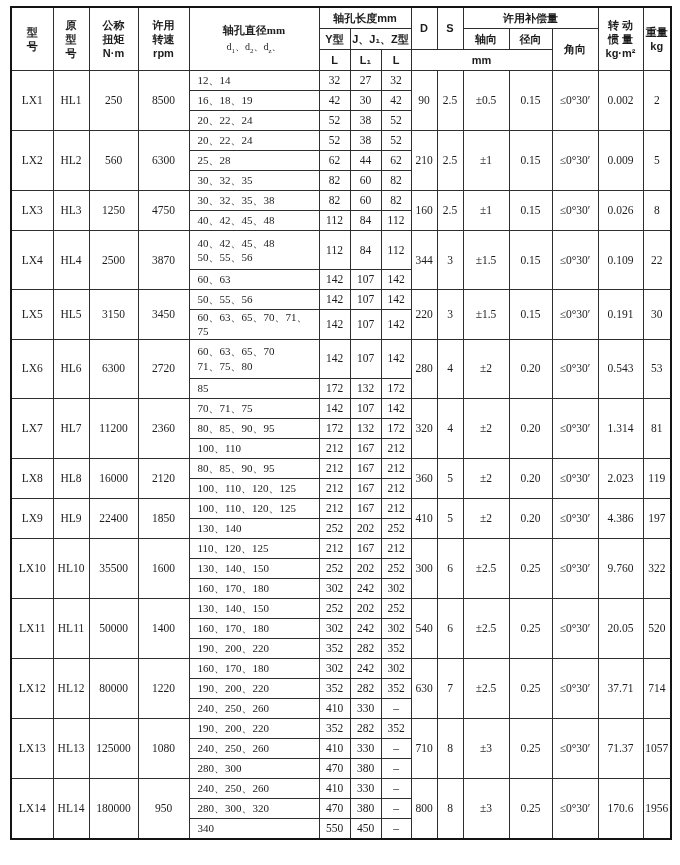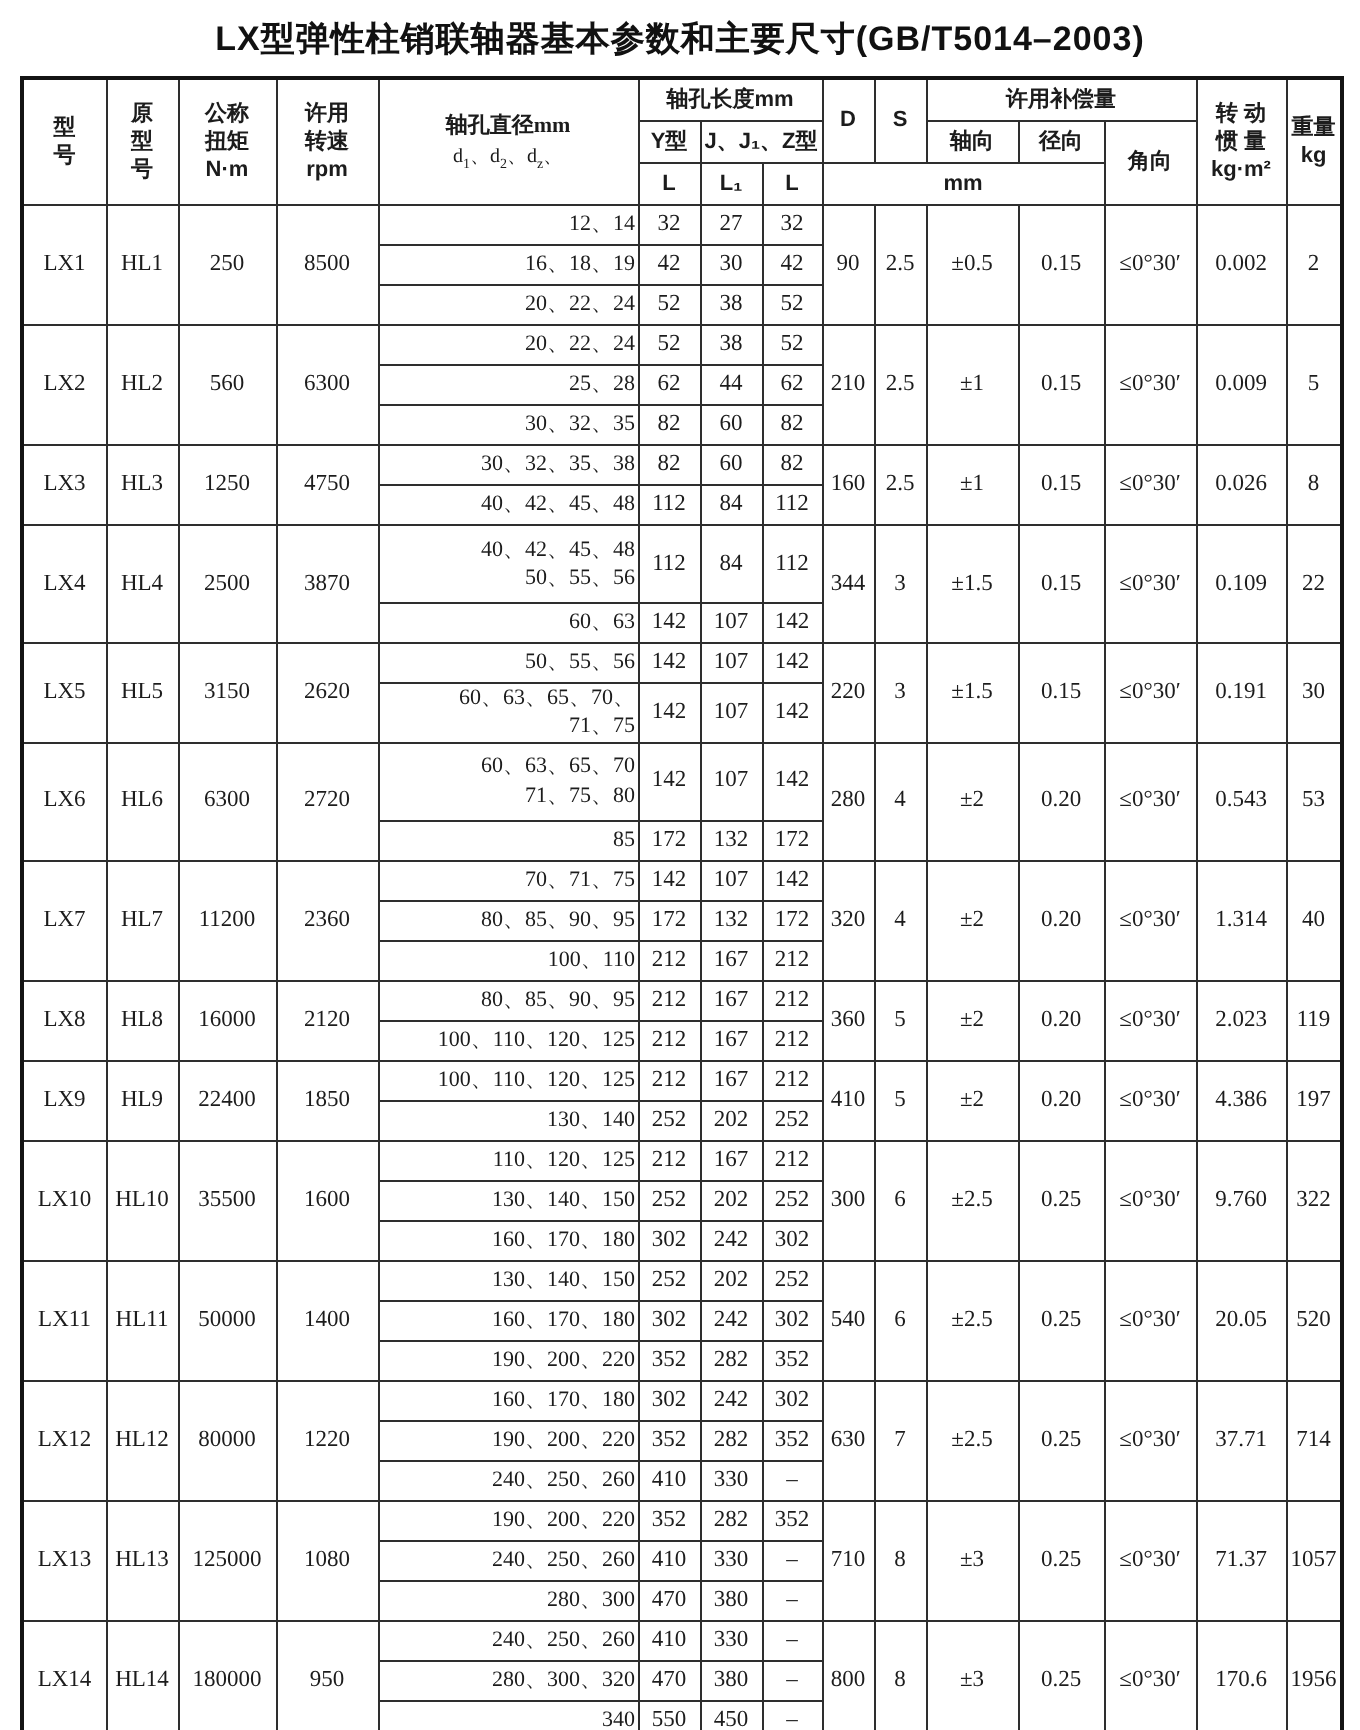--- a/index.html
+++ b/index.html
@@ -49,32 +49,31 @@
   .pre { white-space: pre-line; line-height: 1.45; }
   .hline { line-height: 1.5; font-family: Liberation Serif, serif; }
   .d-sub { font-size: 10px; font-weight: normal; }
   .d-sub sub { font-size: 7px; }
   .params tbody td {
     font-size: 11.5px;
     height: 19px;
   }
   .params tbody tr.tall td { height: 38px; }
   .params tbody td.d-cell {
-    text-align: right;
-    padding-left: 20px;
+    text-align: left;
+    padding-left: 8px;
     font-size: 11px;
     white-space: pre-line;
   }
 </style>
 </head>
 <body>
 
 <div class="page">
 
-  <div class="title">LX型弹性柱销联轴器基本参数和主要尺寸(GB/T5014–2003)</div>
 
   <table class="params">
     <colgroup>
       <col style="width:42px">
         <col style="width:36px">
         <col style="width:49px">
         <col style="width:51px">
       <col style="width:130px">
       <col style="width:31px">
         <col style="width:31px">
@@ -231,21 +230,21 @@
         <tr>
           <td class="d-cell">60、63</td>
           <td>142</td>
           <td>107</td>
           <td>142</td>
         </tr>
         <tr>
           <td rowspan="2">LX5</td>
           <td rowspan="2">HL5</td>
           <td rowspan="2">3150</td>
-          <td rowspan="2">2620</td>
+          <td rowspan="2">3450</td>
           <td class="d-cell">50、55、56</td>
           <td>142</td>
           <td>107</td>
           <td>142</td>
           <td rowspan="2">220</td>
           <td rowspan="2">3</td>
           <td rowspan="2">±1.5</td>
           <td rowspan="2">0.15</td>
           <td rowspan="2">≤0°30′</td>
           <td rowspan="2">0.191</td>
@@ -289,21 +288,21 @@
           <td class="d-cell">70、71、75</td>
           <td>142</td>
           <td>107</td>
           <td>142</td>
           <td rowspan="3">320</td>
           <td rowspan="3">4</td>
           <td rowspan="3">±2</td>
           <td rowspan="3">0.20</td>
           <td rowspan="3">≤0°30′</td>
           <td rowspan="3">1.314</td>
-          <td rowspan="3">40</td>
+          <td rowspan="3">81</td>
         </tr>
         <tr>
           <td class="d-cell">80、85、90、95</td>
           <td>172</td>
           <td>132</td>
           <td>172</td>
         </tr>
         <tr>
           <td class="d-cell">100、110</td>
           <td>212</td>

